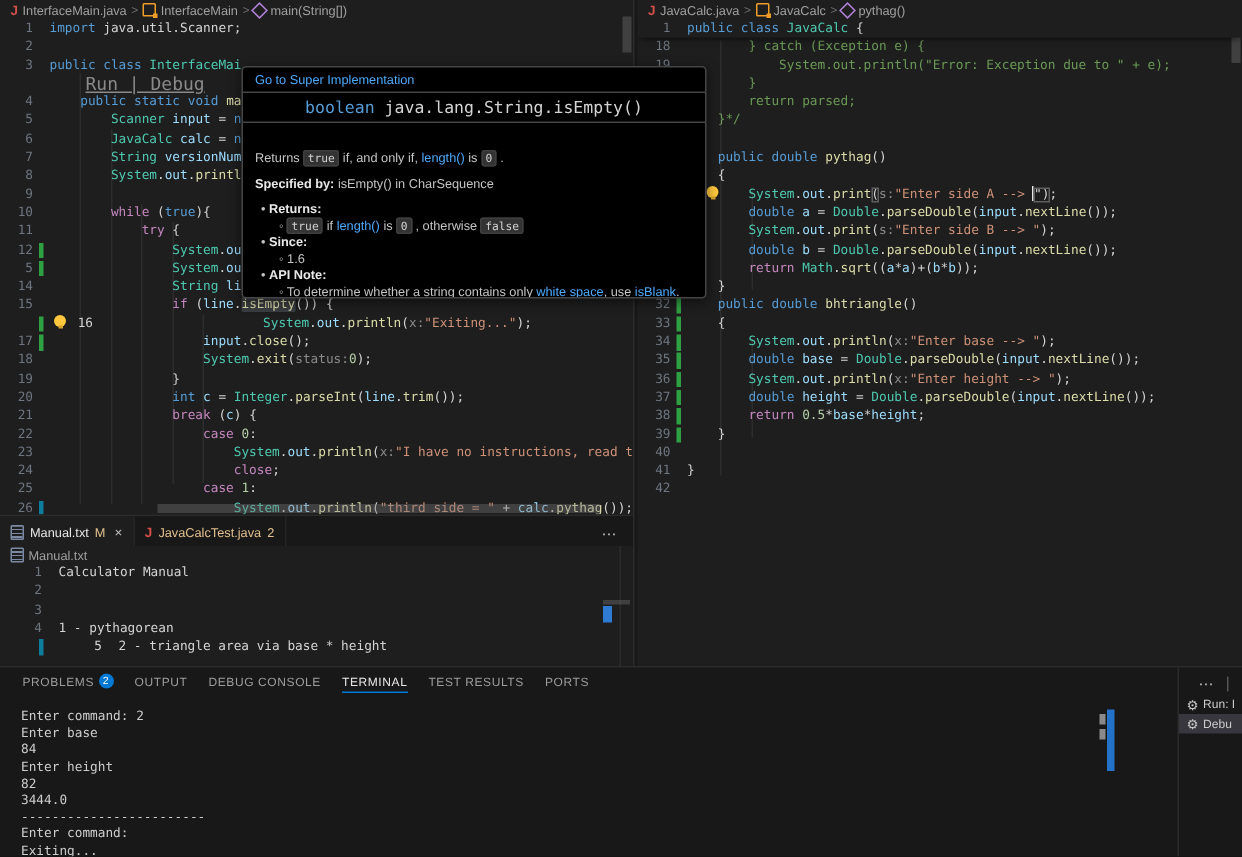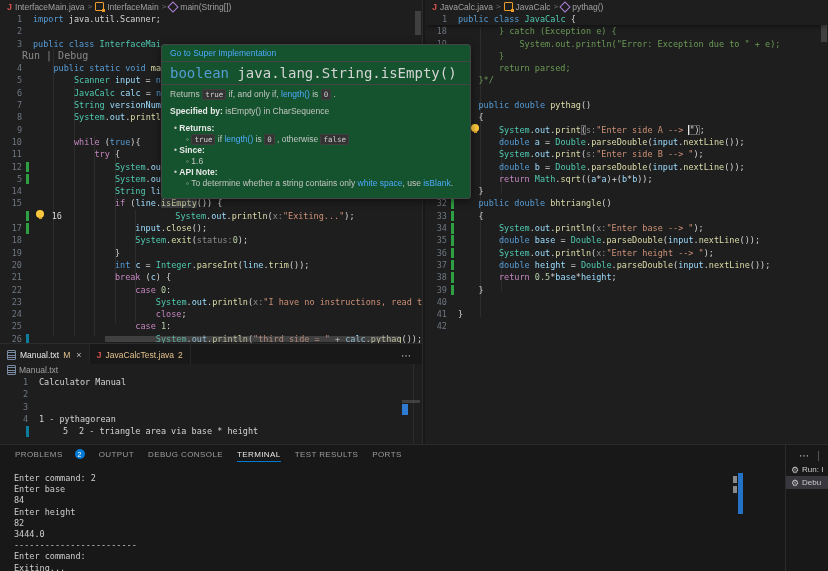--- a/index.html
+++ b/index.html
@@ -15,21 +15,21 @@
   .crumbs{height:13px;display:flex;align-items:center;gap:3px;padding-left:7px;
           font-size:8.5px;color:#a0a0a0;white-space:nowrap;}
   .crumb-sep{color:#6f6f6f;font-size:8px;}
   .codebody{position:relative;}
   .cl{display:flex;height:12.3px;line-height:12.3px;position:relative;white-space:pre;}
   .ln{width:22px;text-align:right;color:#6e7681;font-size:8.5px;flex:none;}
   .ln.hl{color:#d7d7d7;padding-left:40px;}
   .ct{margin-left:11px;font-size:8.5px;color:#d4d4d4;}
   .bar{position:absolute;left:26px;top:1px;height:10.5px;width:3px;}
   .bar.green{background:#2ea043;} .bar.blue{background:#0c7d9d;}
-  .lens{font-size:10px;color:#8a8a8a;}
+  .lens{margin-left:35px;font-size:12px;color:#8a8a8a;text-decoration:underline;}
   
   .k{color:#569cd6;} .c{color:#c586c0;} .t{color:#4ec9b0;} .m{color:#dcdcaa;}
   .v{color:#9cdcfe;} .s{color:#ce9178;} .n{color:#b5cea8;} .g{color:#6a9955;}
   .i{color:#8a8a8a;} .p{color:#d4d4d4;}
   .mh{color:#dcdcaa;background:#3a3d41;border-radius:1px;}
   .bm{outline:1px solid #5f5f5f;outline-offset:-1px;}
   .cursor{display:inline-block;width:1px;height:10px;background:#e8e8e8;vertical-align:-2px;}
   .guide{position:absolute;width:1px;background:rgba(255,255,255,0.07);}
   .bulb{position:absolute;width:8px;height:8px;border-radius:50%;background:#ffc83d;z-index:3;}
   .bulb:after{content:"";position:absolute;left:2.5px;top:7px;width:3px;height:2px;background:#d8a32c;}
@@ -48,38 +48,38 @@
   #btabs{position:absolute;left:0;top:343px;width:422px;height:21px;background:#181818;
          display:flex;border-top:1px solid #2b2b2b;border-right:1px solid #2b2b2b;}
   .tab{display:flex;align-items:center;gap:4px;padding:0 7px;font-size:8.5px;color:#9d9d9d;
        border-right:1px solid #252526;height:100%;}
   .tab.active{background:#1e1e1e;color:#e7e7e7;}
   .tab .mod{color:#e2c08d;} .tab .close{color:#bbb;font-size:9px;margin-left:2px;}
   .tab.preview .fname{color:#e2c08d;}
   .tab.preview .mod{color:#e2c08d;}
   .more{position:absolute;color:#c5c5c5;font-size:10px;letter-spacing:1px;}
   
-  #tooltip{position:absolute;left:161px;top:44px;width:308px;height:153px;background:#14532d;
+  #tooltip{position:absolute;left:161px;top:44px;width:308px;height:153px;background:#000000;
            border:1px solid #454545;border-radius:3px;box-shadow:0 2px 8px rgba(0,0,0,.5);
            z-index:10;font-size:8.5px;overflow:hidden;}
   #tt-action{padding:2px 8px;color:#4daafc;border-bottom:1px solid #454545;height:12px;line-height:12px;}
-  #tt-sig{padding:3px 8px;border-bottom:1px solid #454545;font-size:14px;}
-  #tt-body{padding:4px 0 2px 8px;color:#c5c5c5;}
+  #tt-sig{padding:3px 8px;border-bottom:1px solid #454545;font-size:11px;text-align:center;}
+  #tt-body{padding:4px 0 2px 8px;color:#c5c5c5;margin-top:14px;}
   .tt-row{line-height:11px;min-height:11px;}
   .tt-row.gap{margin-top:6px;}
   .tt-row.b1{padding-left:4px;}
   .tt-row.b2{padding-left:16px;}
   .tt-row b{color:#e8e8e8;}
   .tt-link{color:#4daafc;}
   .chip{background:#333;border:1px solid #3f3f3f;border-radius:2px;padding:0 2px;font-size:7.5px;color:#d0d0d0;}
   
   #panel{position:absolute;left:0;top:444px;width:828px;height:127px;background:#181818;
          border-top:1px solid #2b2b2b;}
   #ptabs{display:flex;align-items:center;gap:0;height:18px;padding-left:8px;}
-  .ptab{display:flex;align-items:center;gap:12px;padding:0 7px;font-size:8px;letter-spacing:.4px;
+  .ptab{display:flex;align-items:center;gap:3px;padding:0 7px;font-size:8px;letter-spacing:.4px;
         color:#9d9d9d;height:100%;position:relative;}
   .ptab.active{color:#e7e7e7;}
   .ptab.active:after{content:"";position:absolute;left:7px;right:7px;bottom:1px;height:1.5px;background:#0078d4;}
   .pbadge{background:#0078d4;color:#fff;border-radius:50%;width:10px;height:10px;font-size:7px;
           display:flex;align-items:center;justify-content:center;}
   .term{position:absolute;left:14px;top:28px;font-size:8.5px;line-height:11.2px;color:#cccccc;white-space:pre;}
   #tlist{position:absolute;left:786px;top:18px;width:42px;}
   .trow{display:flex;align-items:center;gap:3px;height:13px;font-size:8px;color:#ccc;padding-left:5px;
         white-space:nowrap;overflow:hidden;}
   .trow.sel{background:#37373d;}

